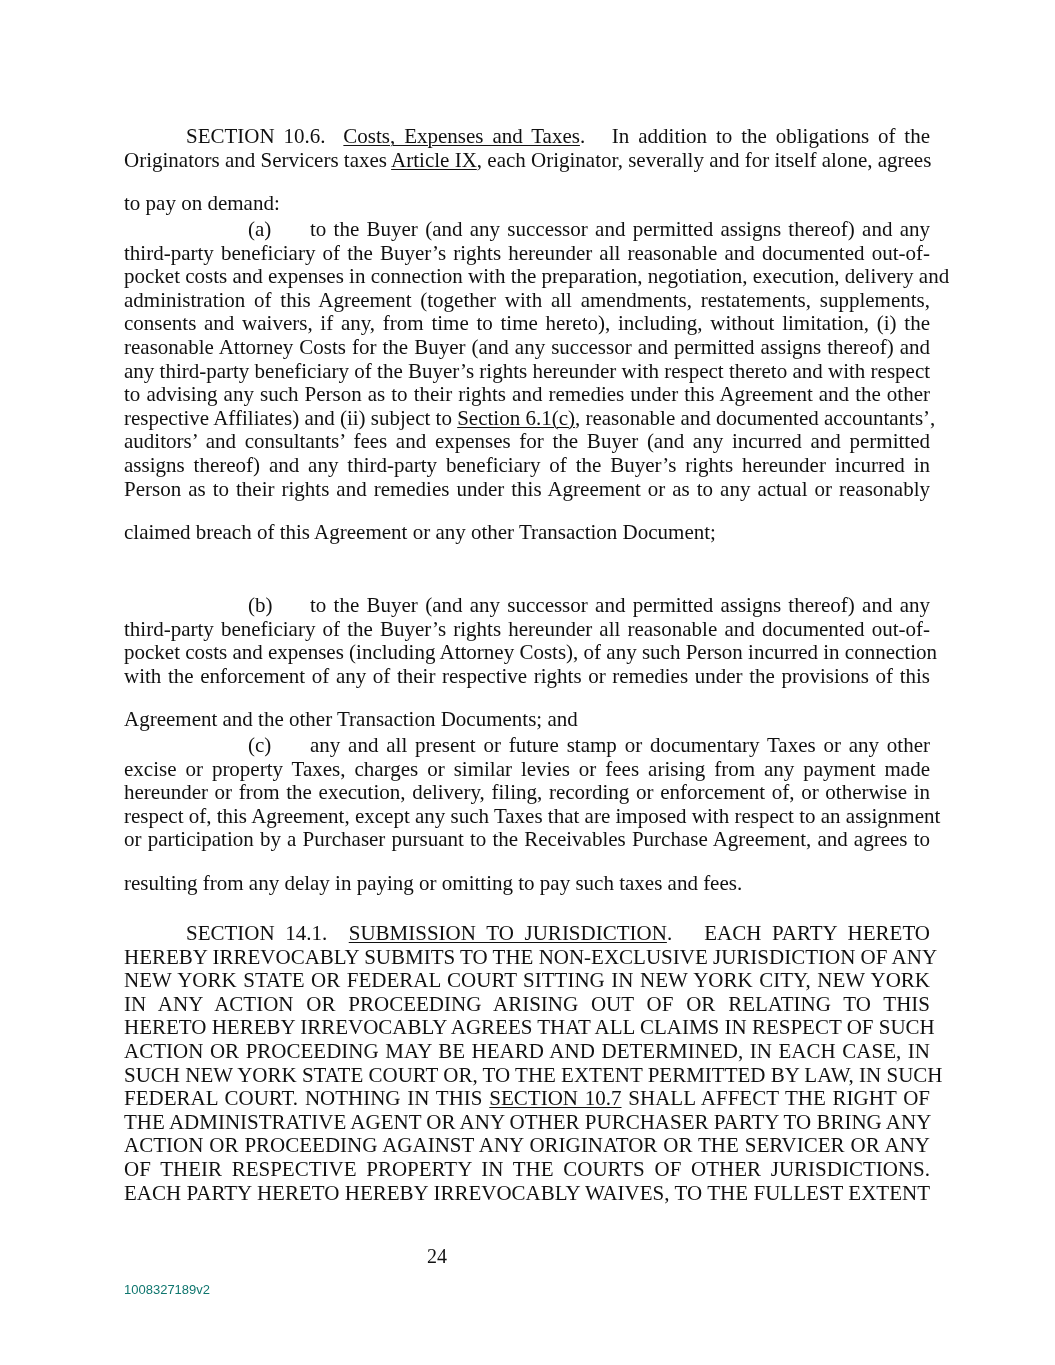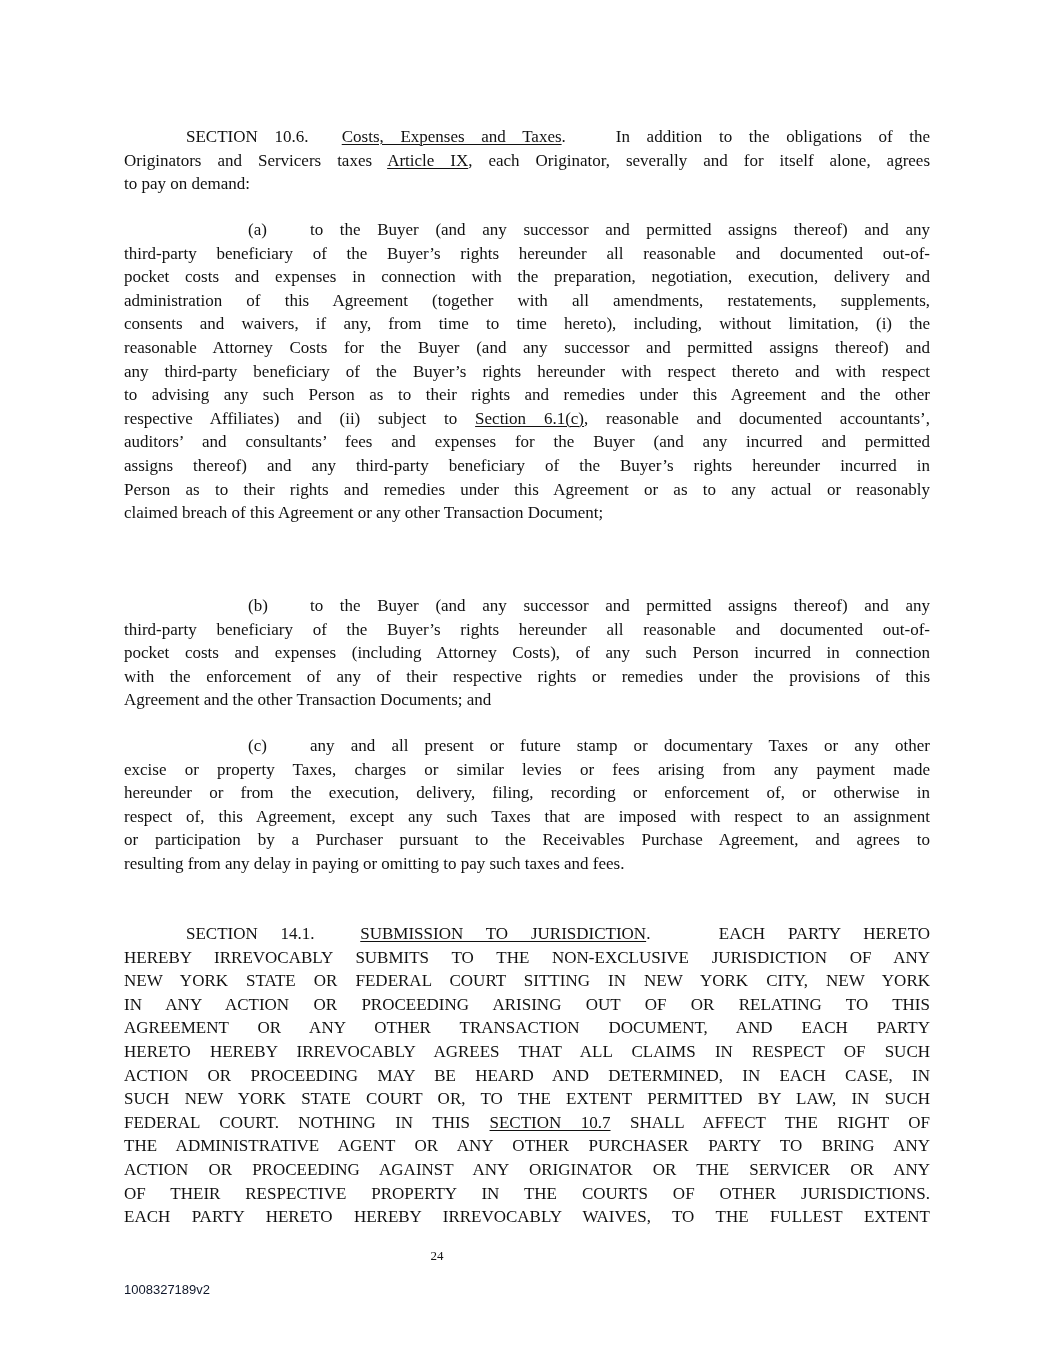--- a/index.html
+++ b/index.html
@@ -4,36 +4,36 @@
   <style>
     html, body { margin: 0; padding: 0; background: #ffffff; }
     body { width: 1055px; height: 1365px; position: relative; overflow: hidden; }
     .page {
       position: absolute; left: 0; top: 0; width: 1055px; height: 1365px;
       background: #ffffff; color: #111111;
       font-family: "Liberation Serif", "DejaVu Serif", serif;
     }
     .block { position: absolute; left: 124px; width: 806px; }
     .line {
-      font-size: 17px; line-height: 23.6px; height: 23.6px;
+      font-size: 21px; line-height: 23.6px; height: 23.6px;
       white-space: nowrap; text-align: justify; text-align-last: justify;
       overflow: visible;
     }
-    .line.last { text-align-last: left; }
+    .line.last { text-align-last: left; margin-top: 20px; }
     .line.indent1 { padding-left: 62px; }
     .line.indent2 { padding-left: 124px; }
     .u { text-decoration: underline; text-underline-offset: 2px; text-decoration-thickness: 1px; }
     .pagenum {
       position: absolute; top: 1244px; left: 0; width: 874px; text-align: center;
-      font-size: 13px; line-height: 24px;
+      font-size: 20px; line-height: 24px;
     }
     .docid {
       position: absolute; left: 124px; top: 1282px;
       font-family: "Liberation Sans", "DejaVu Sans", sans-serif;
-      font-size: 13px; line-height: 16px; color: #0f172a;
+      font-size: 13px; line-height: 16px; color: #0f766e;
     }
   </style>
 </head>
 <body>
 
 <div class="page">
 
   <div class="block" style="top:125px;">
     <div class="line indent1">
       <span>SECTION 10.6.</span>&nbsp;
@@ -82,21 +82,20 @@
   <div class="block" style="top:922px;">
     <div class="line indent1">
       <span>SECTION 14.1.</span>&nbsp;
       <span class="u">SUBMISSION TO JURISDICTION</span>.&nbsp;&nbsp;
       <span>EACH PARTY HERETO</span>
     </div>
     <div id="s107-lines">
         <div class="line "><span>HEREBY IRREVOCABLY SUBMITS TO THE NON-EXCLUSIVE JURISDICTION OF ANY</span></div>
         <div class="line "><span>NEW YORK STATE OR FEDERAL COURT SITTING IN NEW YORK CITY, NEW YORK</span></div>
         <div class="line "><span>IN ANY ACTION OR PROCEEDING ARISING OUT OF OR RELATING TO THIS</span></div>
-        <div class="line "><span>AGREEMENT OR ANY OTHER TRANSACTION DOCUMENT, AND EACH PARTY</span></div>
         <div class="line "><span>HERETO HEREBY IRREVOCABLY AGREES THAT ALL CLAIMS IN RESPECT OF SUCH</span></div>
         <div class="line "><span>ACTION OR PROCEEDING MAY BE HEARD AND DETERMINED, IN EACH CASE, IN</span></div>
         <div class="line "><span>SUCH NEW YORK STATE COURT OR, TO THE EXTENT PERMITTED BY LAW, IN SUCH</span></div>
         <div class="line "><span>FEDERAL COURT.  NOTHING IN THIS </span><span class="u">SECTION 10.7</span><span> SHALL AFFECT THE RIGHT OF</span></div>
         <div class="line "><span>THE ADMINISTRATIVE AGENT OR ANY OTHER PURCHASER PARTY TO BRING ANY</span></div>
         <div class="line "><span>ACTION OR PROCEEDING AGAINST ANY ORIGINATOR OR THE SERVICER OR ANY</span></div>
         <div class="line "><span>OF THEIR RESPECTIVE PROPERTY IN THE COURTS OF OTHER JURISDICTIONS.</span></div>
         <div class="line "><span>EACH PARTY HERETO HEREBY IRREVOCABLY WAIVES, TO THE FULLEST EXTENT</span></div>
       </div>
   </div>

